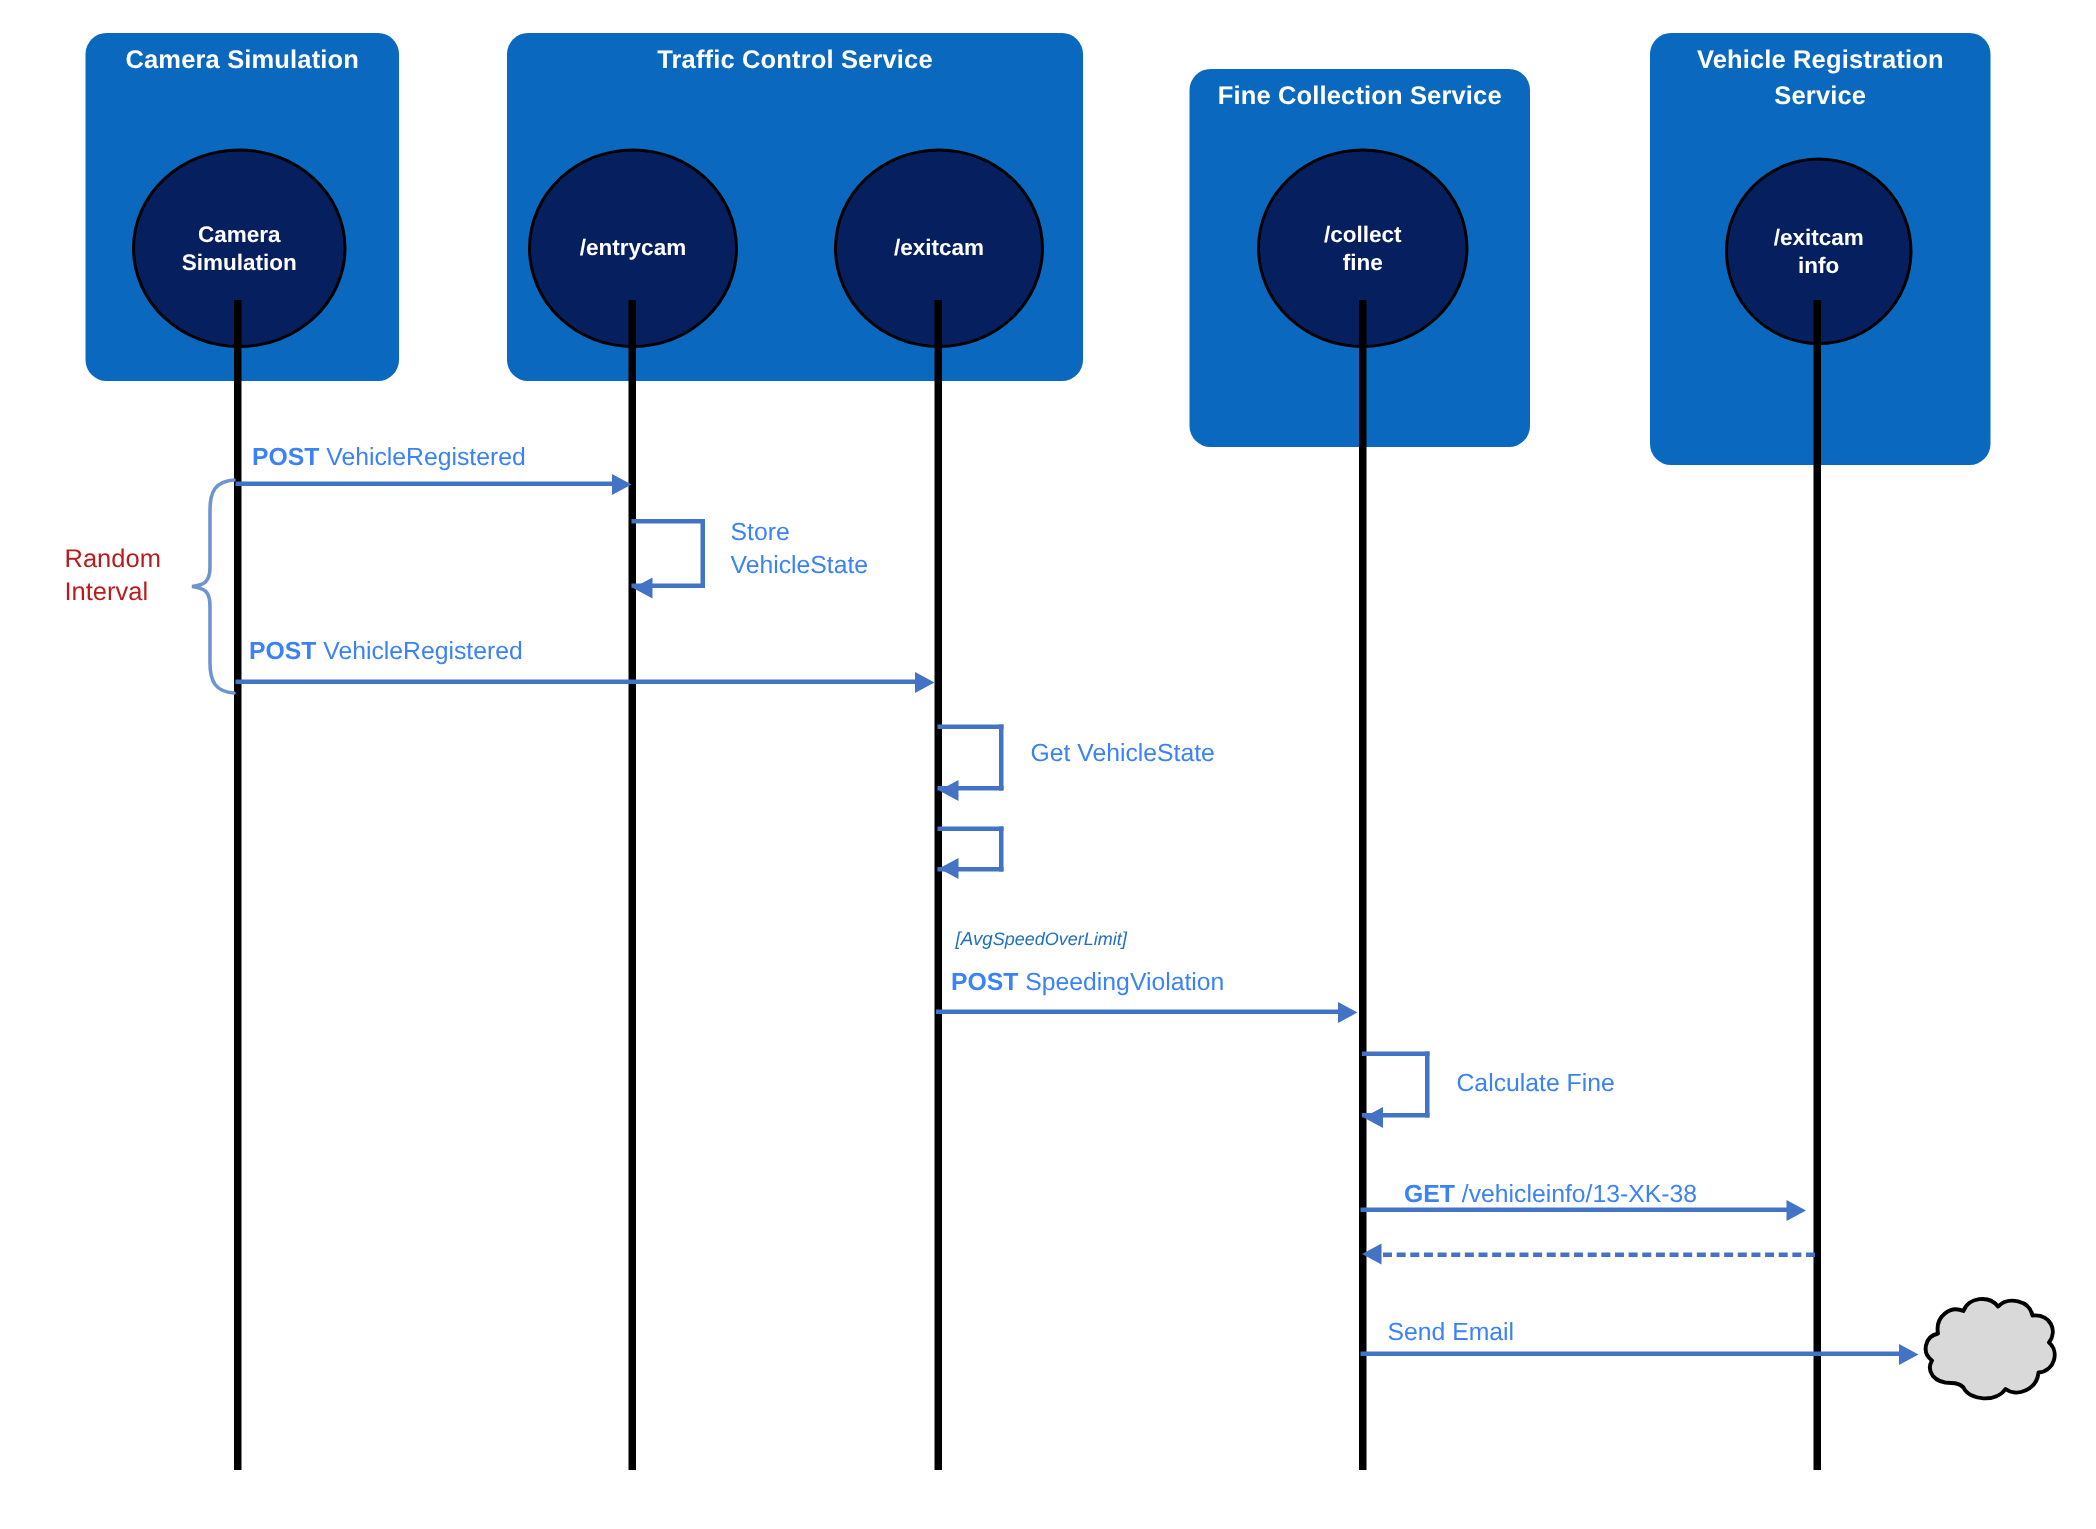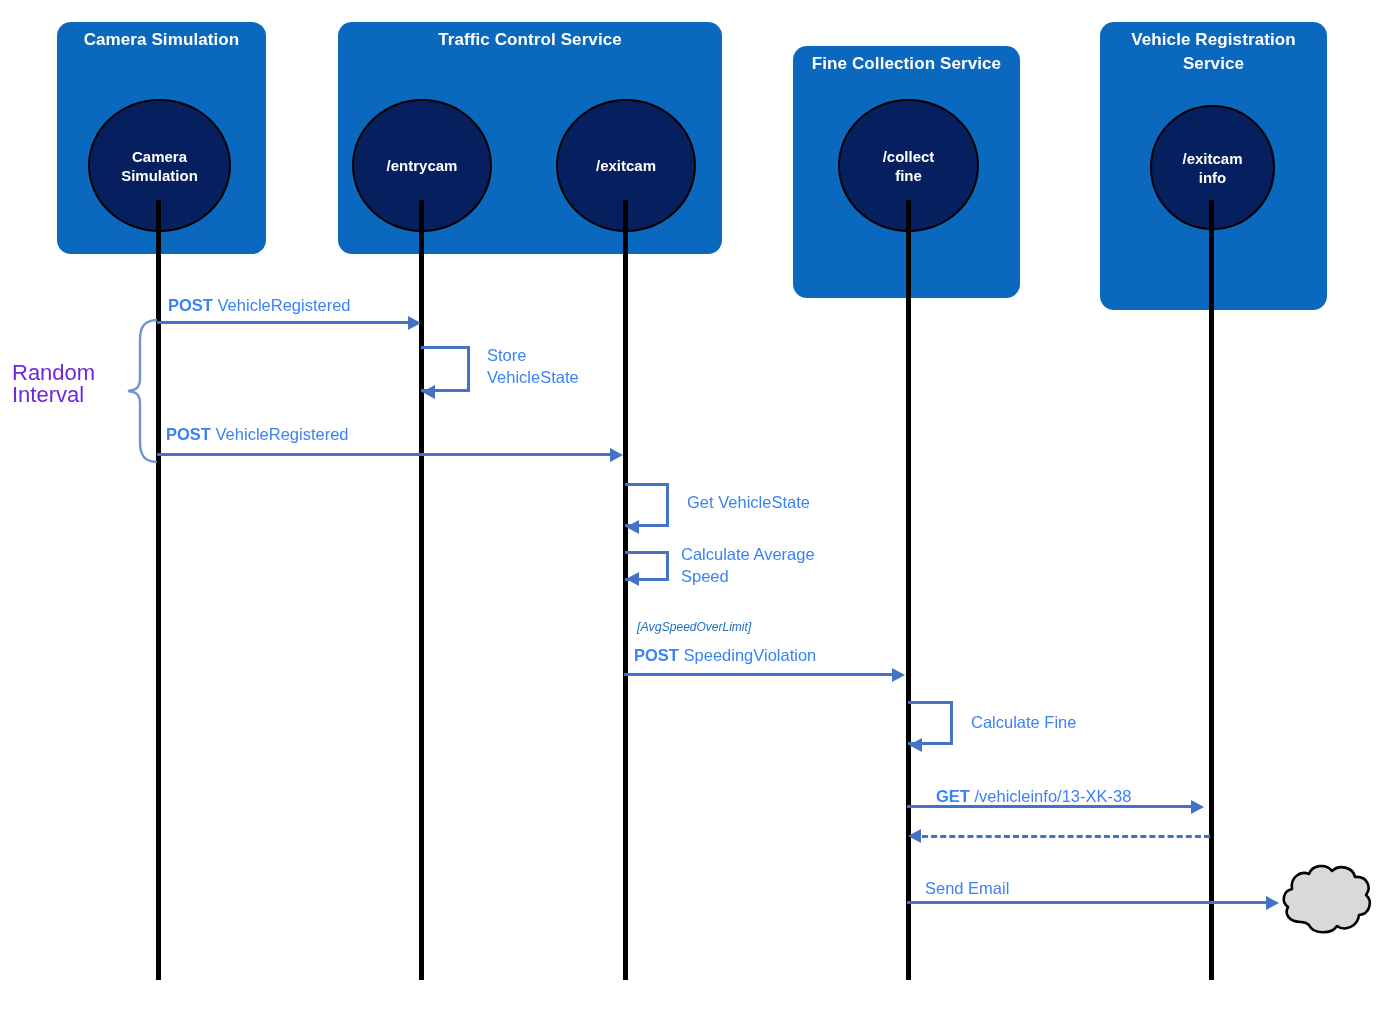--- a/index.html
+++ b/index.html
@@ -97,24 +97,25 @@
   
   .selfloop {
     position: absolute;
     border: 3px solid #4472C4;
     border-left: none;
     box-sizing: border-box;
   }
   
   .brace-label {
     position: absolute;
-    font-size: 22px;
+    font-size: 17px;
     line-height: 22px;
-    color: #6d28d9;
+    color: #b91c1c;
     white-space: pre-line;
+    margin-left: 31px;
   }
   .cloud-wrap { position: absolute; }
   svg { display: block; overflow: visible; }
 </style>
 </head>
 <body>
 
 <div id="canvas">
 
   <div class="svc-box" style="left:57px; top:22px; width:209px; height:232px;">
@@ -172,22 +173,20 @@
   <div class="msg-label" style="left:166px; top:423px;"><b>POST</b><span> VehicleRegistered</span></div>
   <div class="msg-line" style="left:157px; top:453px; width:456px;"></div>
   <div class="arrow-right" style="left:610px; top:448px;"></div>
 
   <div class="selfloop" style="left:625px; top:483px; width:44px; height:44px;"></div>
   <div class="arrow-left" style="left:626px; top:520px;"></div>
   <div class="msg-label" style="left:687px; top:491px;">Get VehicleState</div>
 
   <div class="selfloop" style="left:625px; top:551px; width:44px; height:30px;"></div>
   <div class="arrow-left" style="left:626px; top:572px;"></div>
-  <div class="msg-label" style="left:681px; top:543px;">Calculate Average
-Speed</div>
 
   <div class="guard" style="left:637px; top:617px;"><span class="sm">[Avg</span><span class="lg">SpeedOverLimit</span><span class="sm">]</span></div>
   <div class="msg-label" style="left:634px; top:644px;"><b>POST</b><span> SpeedingViolation</span></div>
   <div class="msg-line" style="left:624px; top:673px; width:270px;"></div>
   <div class="arrow-right" style="left:892px; top:668px;"></div>
 
   <div class="selfloop" style="left:908px; top:701px; width:45px; height:44px;"></div>
   <div class="arrow-left" style="left:909px; top:738px;"></div>
   <div class="msg-label" style="left:971px; top:711px;">Calculate Fine</div>
 

